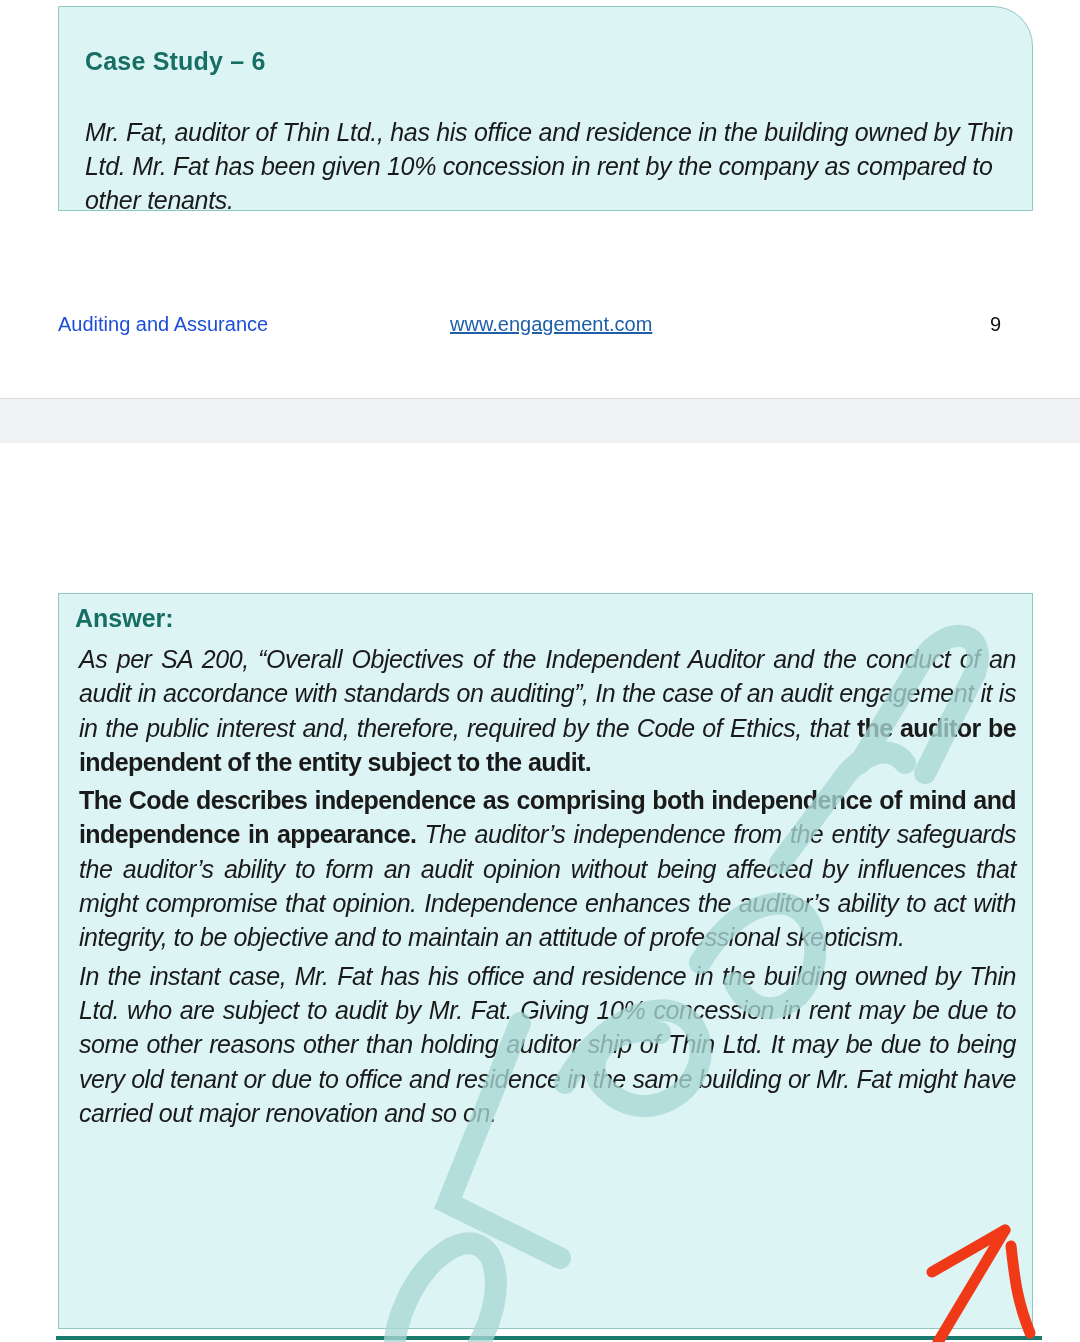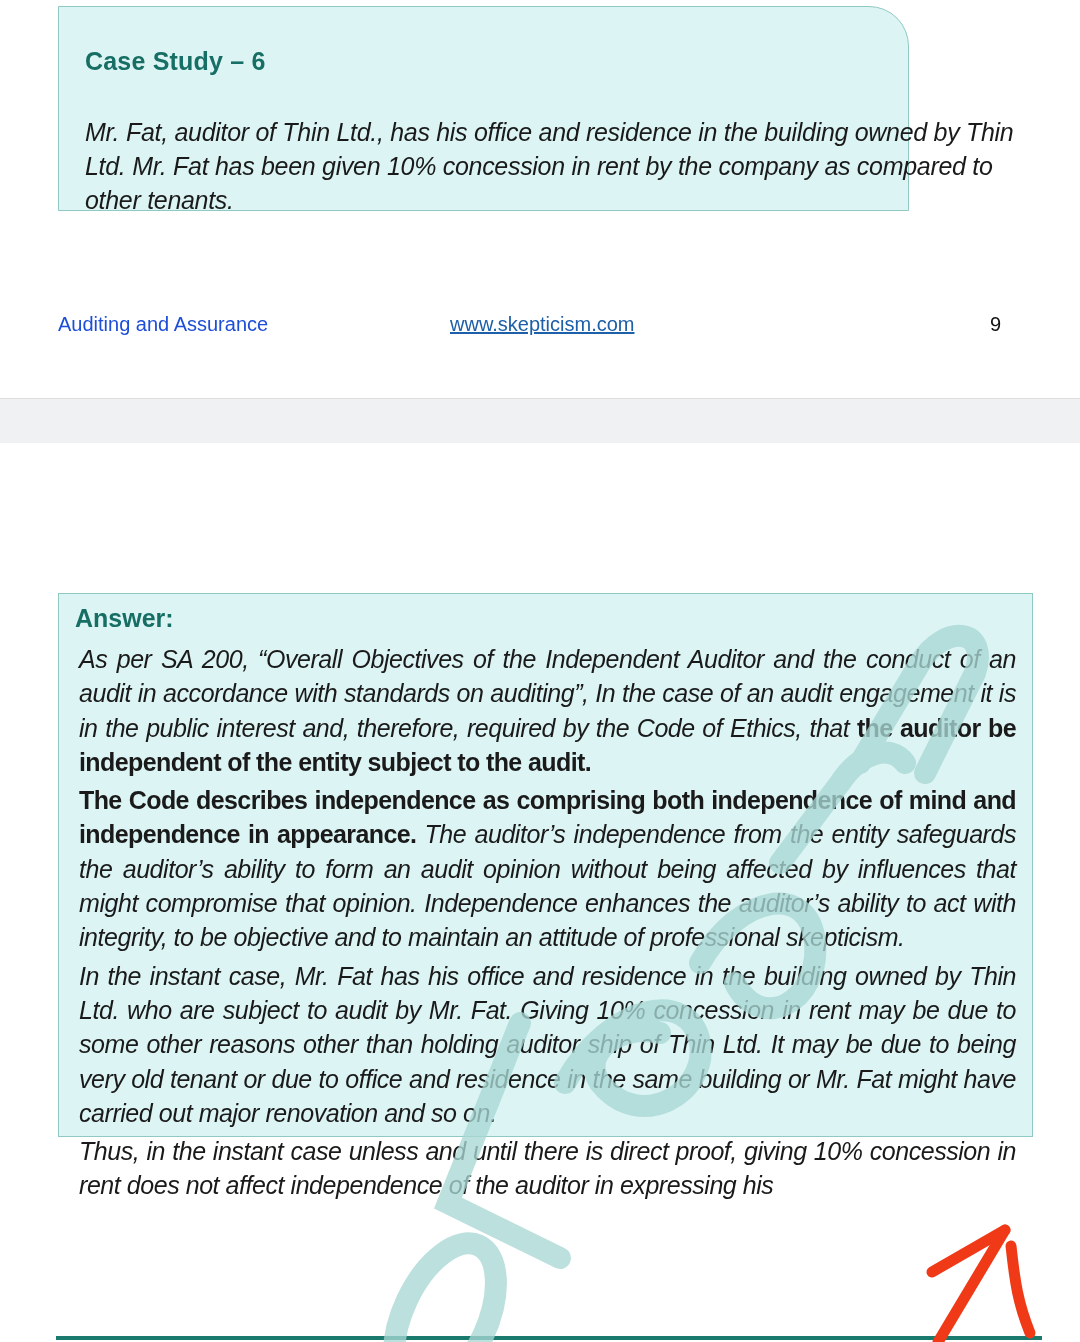--- a/index.html
+++ b/index.html
@@ -7,41 +7,41 @@
     width: 1080px; height: 1342px; overflow: hidden; position: relative;
     background: #ffffff;
     font-family: "Liberation Sans", sans-serif;
   }
   .page-top { position: absolute; left: 0; top: 0; width: 1080px; height: 398px; background: #fff; }
   .gap { position: absolute; left: 0; top: 398px; width: 1080px; height: 44px; background: #f0f1f2;
          border-top: 1px solid #dcdcdc; border-bottom: 1px solid #e4e4e4; }
   .page-bottom { position: absolute; left: 0; top: 443px; width: 1080px; height: 899px; background: #fff; overflow: hidden; }
 
   .case-box {
-    position: absolute; left: 58px; top: 6px; width: 851px; height: 205px;
+    position: absolute; left: 58px; top: 6px; width: 975px; height: 205px;
     background: #dcf4f4; border: 1.5px solid #8fc9c3;
     border-radius: 0 40px 0 0; box-sizing: border-box;
   }
   .case-title {
     position: absolute; left: 26px; top: 40px;
     color: #166e64; font-weight: bold; font-size: 25px; letter-spacing: 0.2px;
   }
   .case-text {
     position: absolute; left: 26px; top: 76px; width: 930px;
     font-style: italic; font-size: 25px; line-height: 34px; color: #1a1a1a;
     letter-spacing: -0.3px;
     margin-top: 32px;
   }
 
   .footer-left { position: absolute; left: 58px; top: 313px; font-size: 20px; color: #1d4ed8; }
   .footer-link { position: absolute; left: 450px; top: 313px; font-size: 20px; color: #1d5fa8; text-decoration: underline; }
   .footer-page { position: absolute; left: 990px; top: 313px; font-size: 20px; color: #111; }
 
   .answer-box {
-    position: absolute; left: 58px; top: 150px; width: 975px; height: 544px;
+    position: absolute; left: 58px; top: 150px; width: 975px; height: 736px;
     background: #dcf4f4; border: 1.5px solid #8fc9c3; box-sizing: border-box;
   }
   .answer-title { position: absolute; left: 16px; top: 10px; color: #166e64; font-weight: bold; font-size: 25px; }
   .answer-body {
     position: absolute; left: 16px; top: 44px; width: 945px;
     font-size: 25px; line-height: 34.3px; color: #1a1a1a; text-align: justify;
     letter-spacing: -0.45px;
   }
   .answer-body p { margin: 4px; font-style: italic; }
   .answer-body b { font-style: normal; font-weight: bold; letter-spacing: -0.6px; }
@@ -57,34 +57,33 @@
 </style>
 </head>
 <body>
 
 <div class="page-top">
   <div class="case-box">
     <div class="case-title">Case Study – 6</div>
     <div class="case-text">Mr. Fat, auditor of Thin Ltd., has his office and residence in the building owned by Thin Ltd. Mr. Fat has been given 10% concession in rent by the company as compared to other tenants.</div>
   </div>
   <div class="footer-left">Auditing and Assurance</div>
-  <a class="footer-link">www.skepticism.com</a>
+  <a class="footer-link">www.engagement.com</a>
   <div class="footer-page">9</div>
 </div>
 
 <div class="gap"></div>
 
 <div class="page-bottom">
   <div class="answer-box">
     <div class="answer-title">Answer:</div>
     <div class="answer-body">
       <p><span>As per SA 200, “Overall Objectives of the Independent Auditor and the conduct of an audit in accordance with standards on auditing”, In the case of an audit engagement it is in the public interest and, therefore, required by the Code of Ethics, that </span><b>the auditor be independent of the entity subject to the audit.</b></p>
       <p><b>The Code describes independence as comprising both independence of mind and independence in appearance.</b><span> The auditor’s independence from the entity safeguards the auditor’s ability to form an audit opinion without being affected by influences that might compromise that opinion. Independence enhances the auditor’s ability to act with integrity, to be objective and to maintain an attitude of professional skepticism.</span></p>
       <p>In the instant case, Mr. Fat has his office and residence in the building owned by Thin Ltd. who are subject to audit by Mr. Fat. Giving 10% concession in rent may be due to some other reasons other than holding auditor ship of Thin Ltd. It may be due to being very old tenant or due to office and residence in the same building or Mr. Fat might have carried out major renovation and so on.</p>
-      <p>Thus, in the instant case unless and until there is direct proof, giving 10% concession in rent does not affect independence of the auditor in expressing his</p>
     </div>
   </div>
 
   <div class="section-rule"></div>
 
   <svg class="watermark" width="1080" height="899">
     <g fill="none" stroke="#a9d8d3" stroke-width="22" stroke-linecap="round" opacity="0.78">
       <path d="M 520 580 L 448 760 L 560 815"></path>
       <ellipse cx="445" cy="875" rx="42" ry="80" transform="rotate(25 445 875)"></ellipse>
       <path d="M 565 640 C 610 560, 690 545, 700 600 C 708 650, 640 690, 600 640 C 580 610, 620 580, 660 590"></path>

